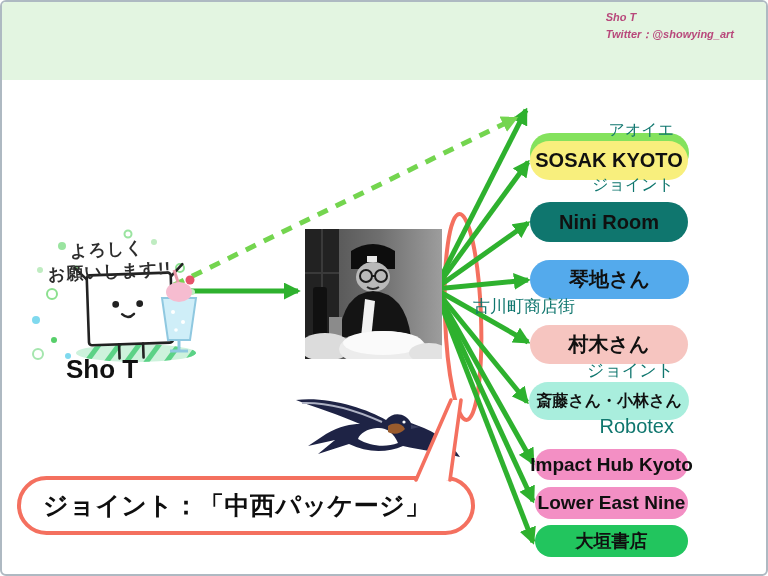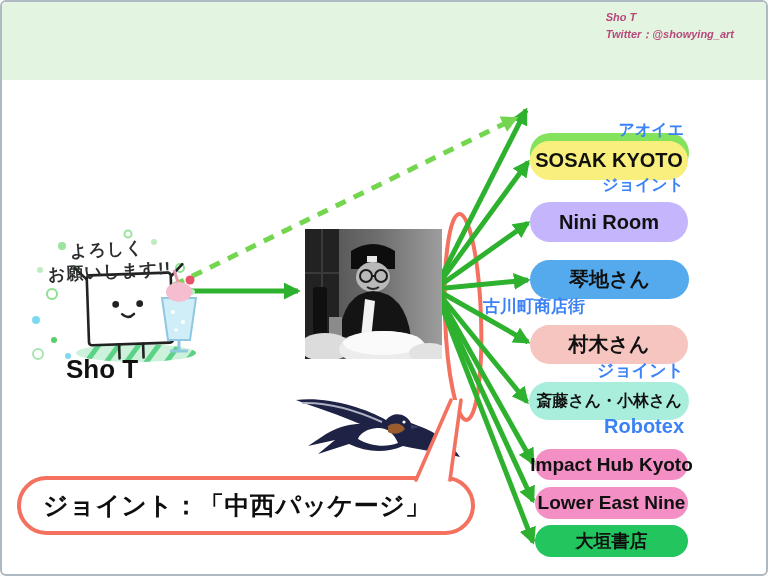--- a/index.html
+++ b/index.html
@@ -23,22 +23,22 @@
     color:#b8487b;font-weight:bold;font-style:italic;font-size:11px;line-height:17px;
     white-space:pre;
   }
   .overlay-svg{position:absolute;left:0;top:0;z-index:1;}
   .artwork-svg{position:absolute;z-index:2;}
   .pill{
     position:absolute;z-index:3;display:flex;align-items:center;justify-content:center;
     font-weight:bold;color:#101010;white-space:nowrap;
   }
   .sublabel{
-    position:absolute;z-index:3;right:82px;width:300px;text-align:right;
-    font-weight:bold;color:#3b82f6;white-space:nowrap;
+    position:absolute;z-index:3;right:92px;width:300px;text-align:right;
+    font-weight:normal;color:#0f766e;white-space:nowrap;
   }
   .actor-label{
     position:absolute;z-index:3;font-weight:bold;color:#111;white-space:nowrap;
   }
   .speech-line{
     position:absolute;z-index:3;color:#2d2d2d;font-weight:600;font-size:17px;
     transform:rotate(-3deg);white-space:nowrap;letter-spacing:1px;
   }
   .callout{
     position:absolute;left:15px;top:474px;width:458px;height:59px;z-index:4;
@@ -189,21 +189,21 @@
     <polygon points="414,478 449,398 459,398 448,478" fill="#ffffff"></polygon>
     <path d="M414,478 L449,398" stroke="#f4705f" stroke-width="3.6" fill="none" stroke-linecap="round"></path>
     <path d="M459,398 L448,478" stroke="#f4705f" stroke-width="3.6" fill="none" stroke-linecap="round"></path>
   </svg>
 
   <div id="partners-root">
       <div class="pill" style="left: 528px; top: 83px; width: 159px; height: 40px; font-size: 20px; background: rgb(132, 226, 93); border-radius: 20px; margin-top: 48px;">原田岳さん</div>
       <div class="sublabel" style="top: 118px; font-size: 16px;">アオイエ</div>
       <div class="pill" style="left: 528px; top: 139px; width: 158px; height: 39px; font-size: 20px; background: rgb(248, 239, 125); border-radius: 19.5px;">SOSAK KYOTO</div>
       <div class="sublabel" style="top: 173px; font-size: 16px;">ジョイント</div>
-      <div class="pill" style="left: 528px; top: 200px; width: 158px; height: 40px; font-size: 20px; background: #c4b5fd; border-radius: 20px;">Nini Room</div>
+      <div class="pill" style="left: 528px; top: 200px; width: 158px; height: 40px; font-size: 20px; background: #0f766e; border-radius: 20px;">Nini Room</div>
       <div class="pill" style="left: 528px; top: 258px; width: 159px; height: 39px; font-size: 20px; background: rgb(84, 170, 236); border-radius: 19.5px;">琴地さん</div>
       <div class="sublabel" style="top: 293px; font-size: 17px; text-align: center;">古川町商店街</div>
       <div class="pill" style="left: 528px; top: 323px; width: 158px; height: 39px; font-size: 20px; background: rgb(246, 197, 192); border-radius: 19.5px;">村木さん</div>
       <div class="sublabel" style="top: 357px; font-size: 17px;">ジョイント</div>
       <div class="pill" style="left: 527px; top: 380px; width: 160px; height: 38px; font-size: 16px; background: rgb(169, 238, 221); border-radius: 19px;">斎藤さん・小林さん</div>
       <div class="sublabel" style="top: 413px; font-size: 20px;">Robotex</div>
       <div class="pill" style="left: 533px; top: 447px; width: 153px; height: 31px; font-size: 19px; background: rgb(243, 143, 196); border-radius: 15.5px;">Impact Hub Kyoto</div>
       <div class="pill" style="left: 533px; top: 485px; width: 153px; height: 32px; font-size: 19px; background: rgb(243, 143, 196); border-radius: 16px;">Lower East Nine</div>
       <div class="pill" style="left: 533px; top: 523px; width: 153px; height: 32px; font-size: 18px; background: #22c55e; border-radius: 16px;">大垣書店</div>
     </div>

